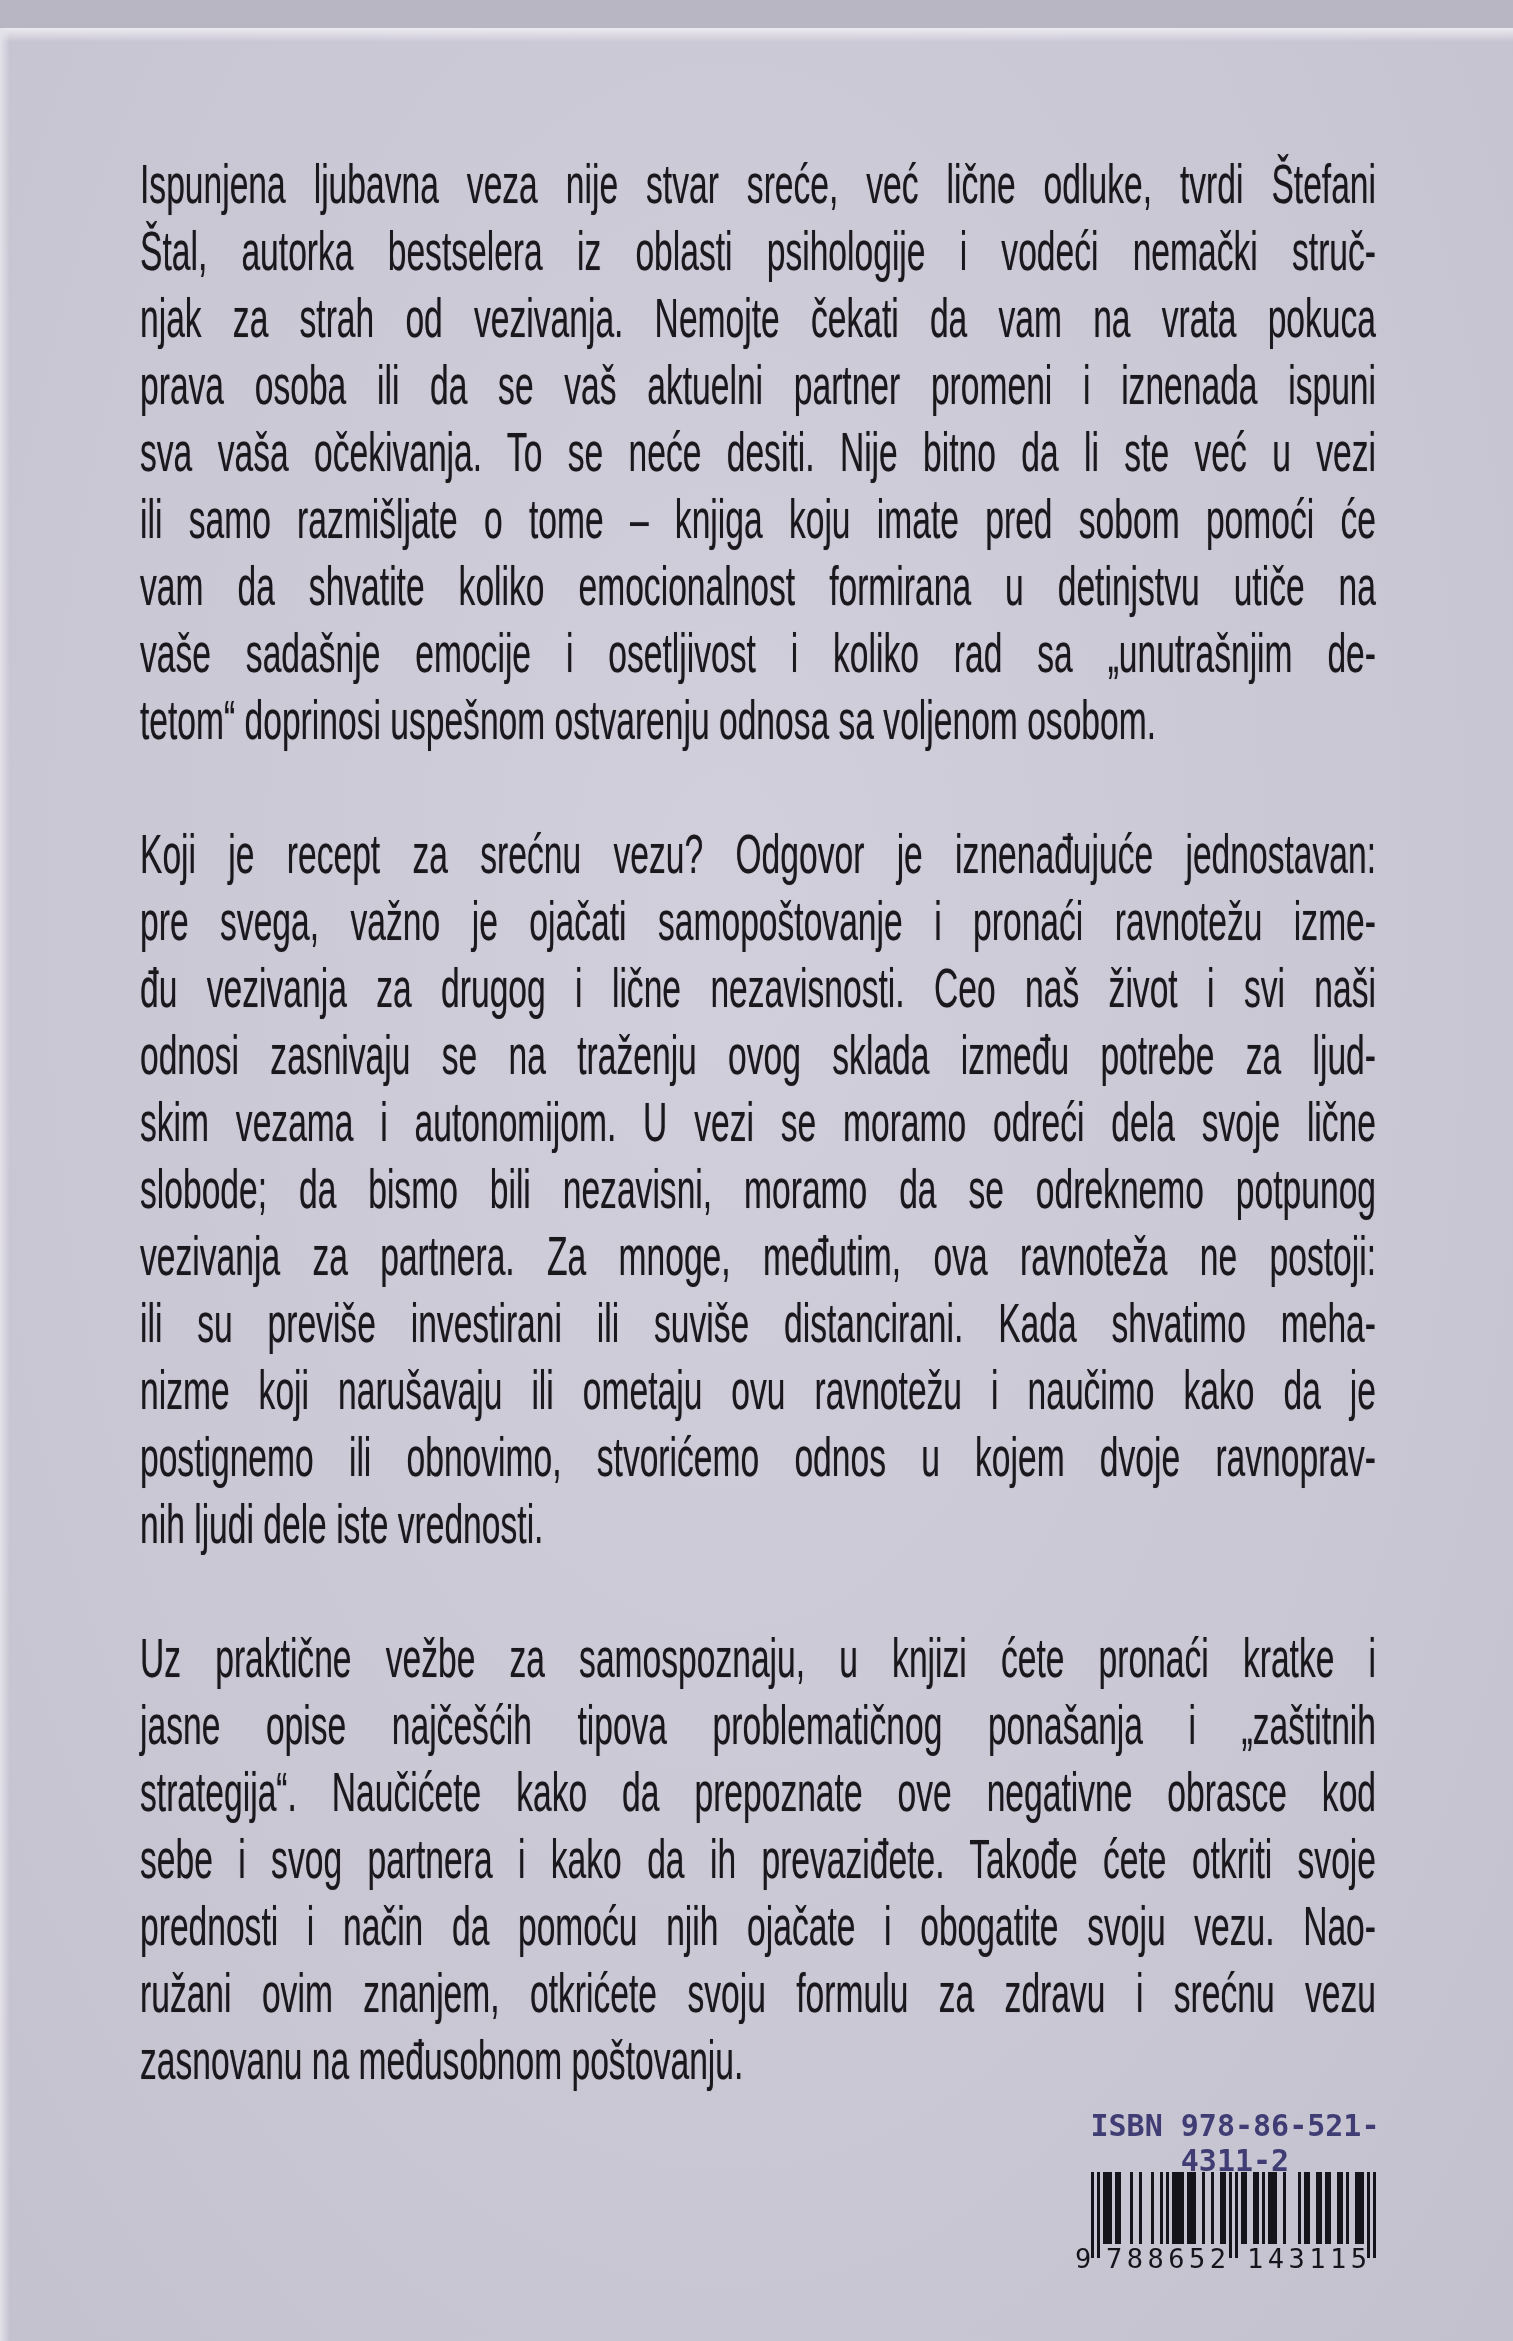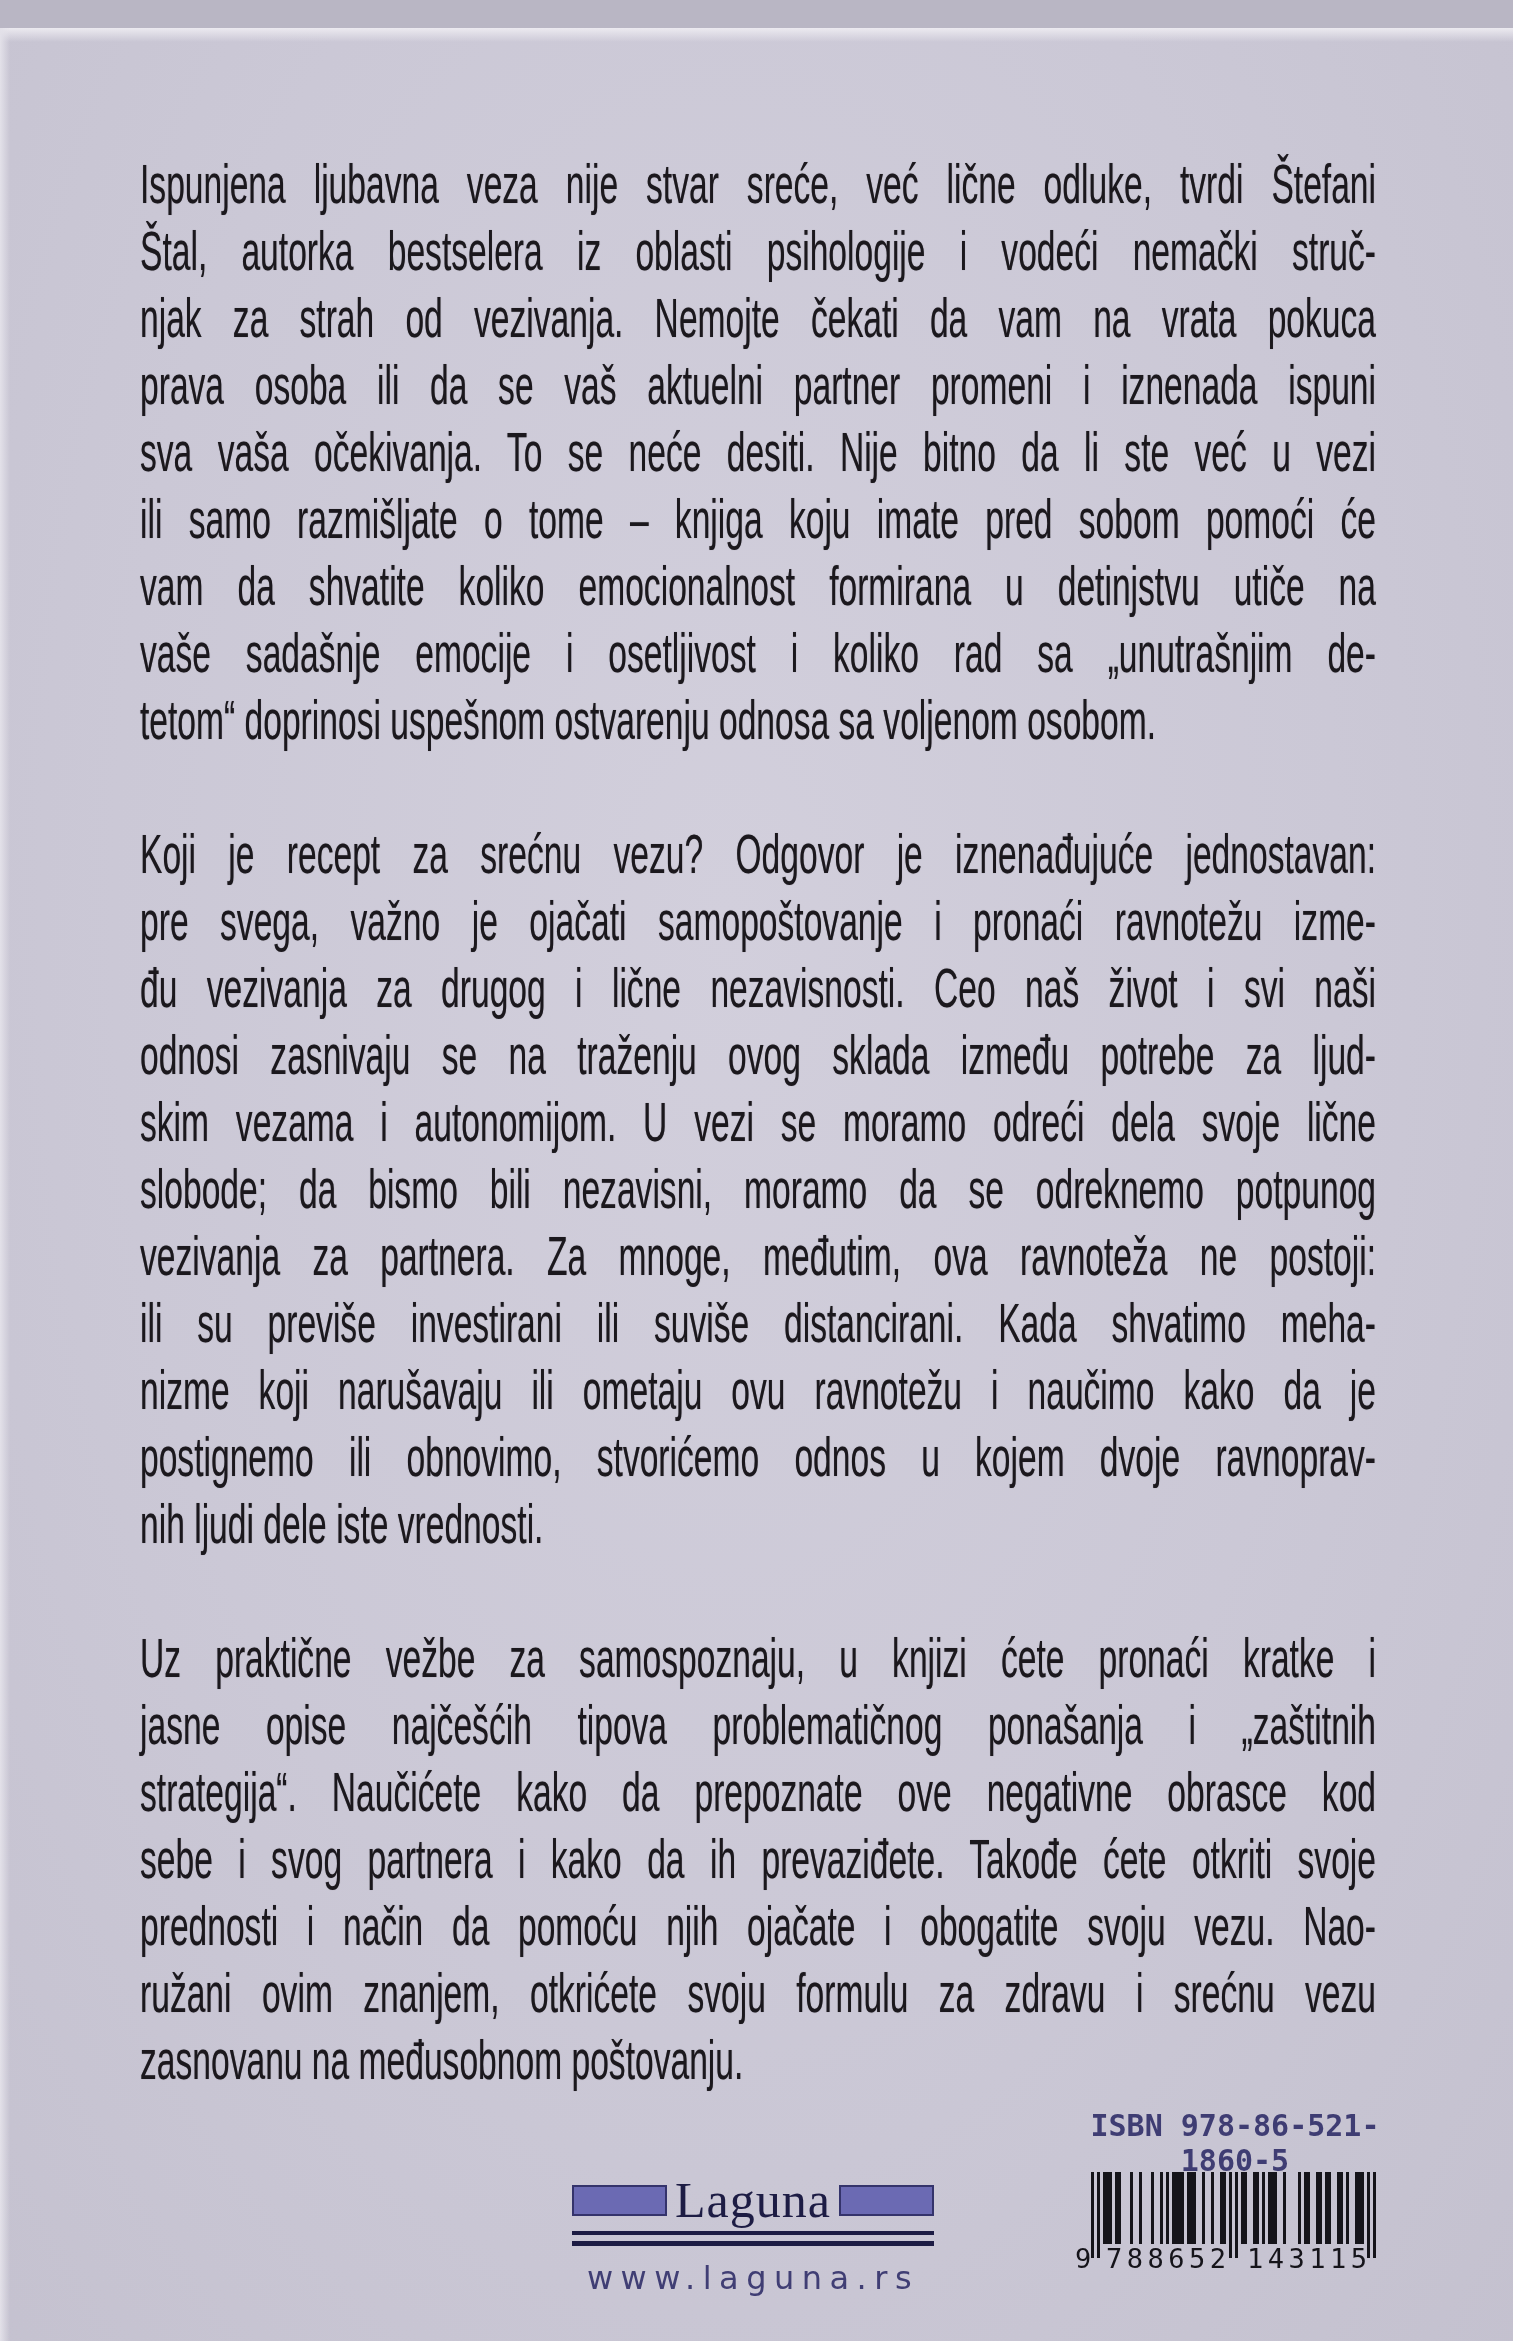--- a/index.html
+++ b/index.html
@@ -84,21 +84,21 @@
         <div class="line">Uz praktične vežbe za samospoznaju, u knjizi ćete pronaći kratke i</div>
         <div class="line">jasne opise najčešćih tipova problematičnog ponašanja i „zaštitnih</div>
         <div class="line">strategija“. Naučićete kako da prepoznate ove negativne obrasce kod</div>
         <div class="line">sebe i svog partnera i kako da ih prevaziđete. Takođe ćete otkriti svoje</div>
         <div class="line">prednosti i način da pomoću njih ojačate i obogatite svoju vezu. Nao-</div>
         <div class="line">ružani ovim znanjem, otkrićete svoju formulu za zdravu i srećnu vezu</div>
         <div class="line last">zasnovanu na međusobnom poštovanju.</div>
       </div>
     </div>
 
-  <div class="isbn">ISBN 978-86-521-1860-5</div>
+  <div class="isbn">ISBN 978-86-521-4311-2</div>
 
   <div class="barcode-wrap">
     <svg id="barcode-svg" width="312" height="102" viewBox="0 0 312 102" xmlns="http://www.w3.org/2000/svg">
         <rect x="16" y="0" width="3" height="86" fill="#15141a"></rect>
         <rect x="22" y="0" width="3" height="86" fill="#15141a"></rect>
         <rect x="28" y="0" width="3" height="72" fill="#15141a"></rect>
         <rect x="31" y="0" width="3" height="72" fill="#15141a"></rect>
         <rect x="34" y="0" width="3" height="72" fill="#15141a"></rect>
         <rect x="40" y="0" width="3" height="72" fill="#15141a"></rect>
         <rect x="43" y="0" width="3" height="72" fill="#15141a"></rect>
@@ -143,23 +143,13 @@
         <rect x="283" y="0" width="3" height="72" fill="#15141a"></rect>
         <rect x="286" y="0" width="3" height="72" fill="#15141a"></rect>
         <rect x="292" y="0" width="3" height="86" fill="#15141a"></rect>
         <rect x="298" y="0" width="3" height="86" fill="#15141a"></rect>
         <text x="0" y="96" font-family="DejaVu Sans Mono, monospace" font-size="27" fill="#15141a">9</text>
         <text x="31" y="96" font-family="DejaVu Sans Mono, monospace" font-size="27" fill="#15141a" textLength="120" lengthAdjust="spacing">788652</text>
         <text x="172" y="96" font-family="DejaVu Sans Mono, monospace" font-size="27" fill="#15141a" textLength="120" lengthAdjust="spacing">143115</text>
       </svg>
   </div>
 
-  <div class="logo">
-    <div class="logo-row">
-      <div class="logo-rect"></div>
-      <div class="logo-word">Laguna</div>
-      <div class="logo-rect"></div>
-    </div>
-    <div class="logo-line1"></div>
-    <div class="logo-line2"></div>
-    <div class="logo-site">www.laguna.rs</div>
-  </div>
 </div>
 
 </body></html>

